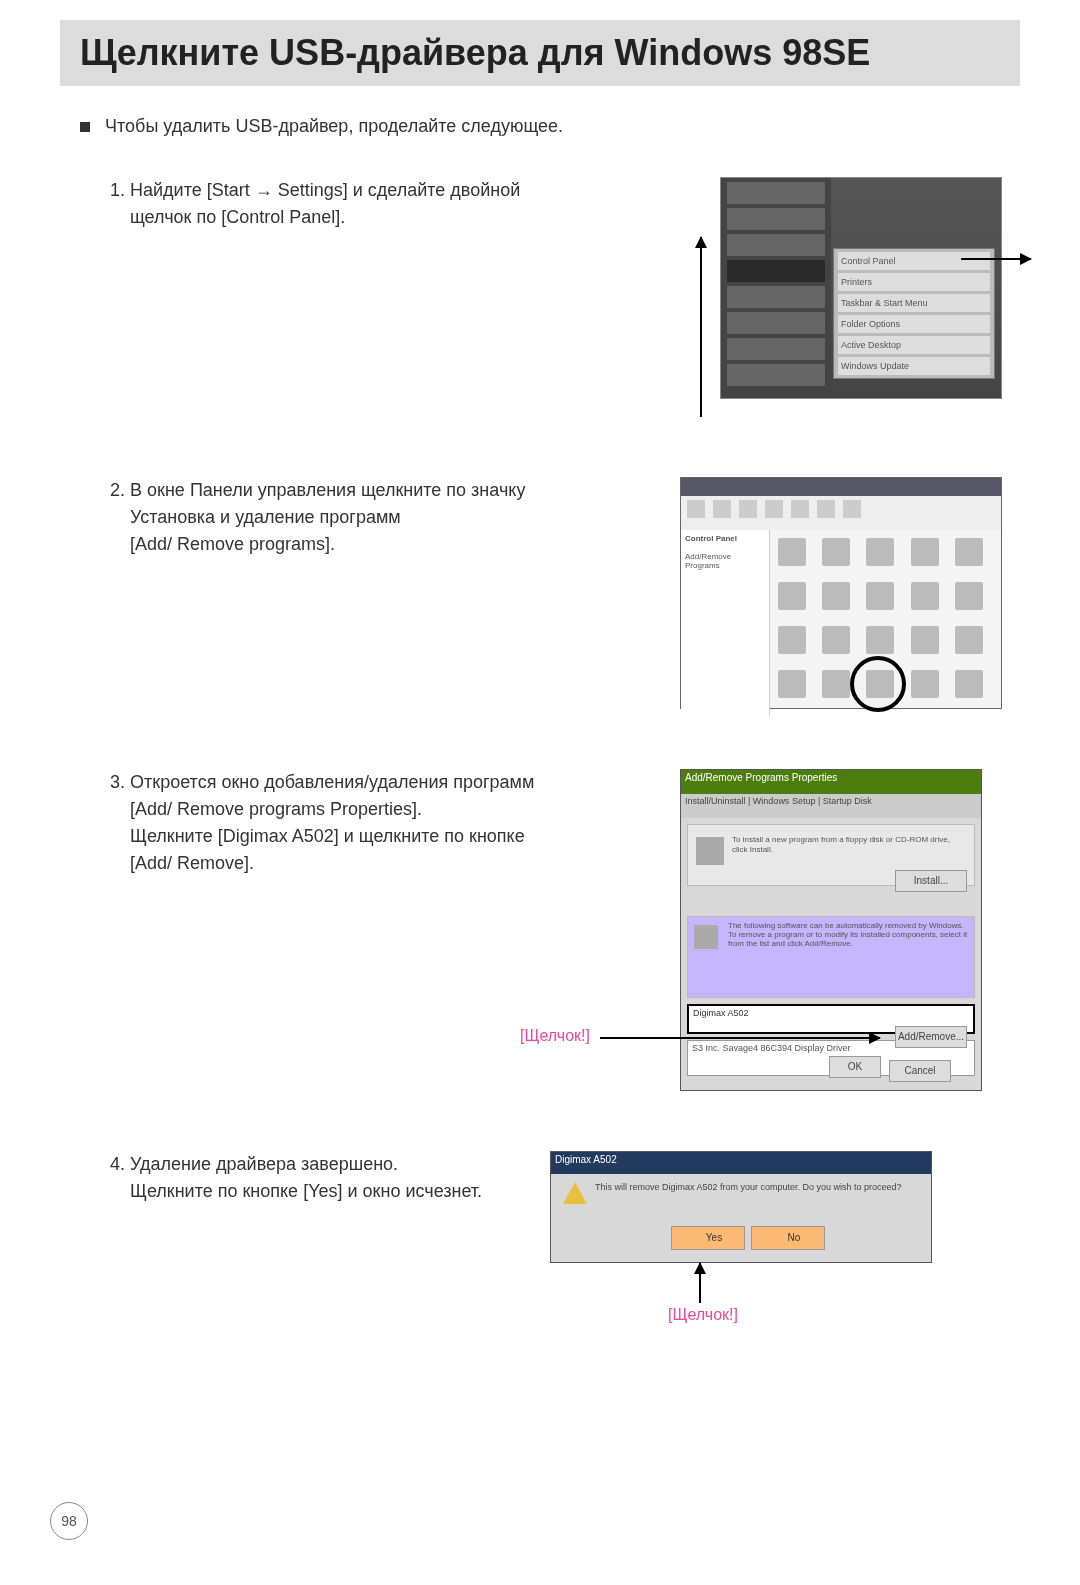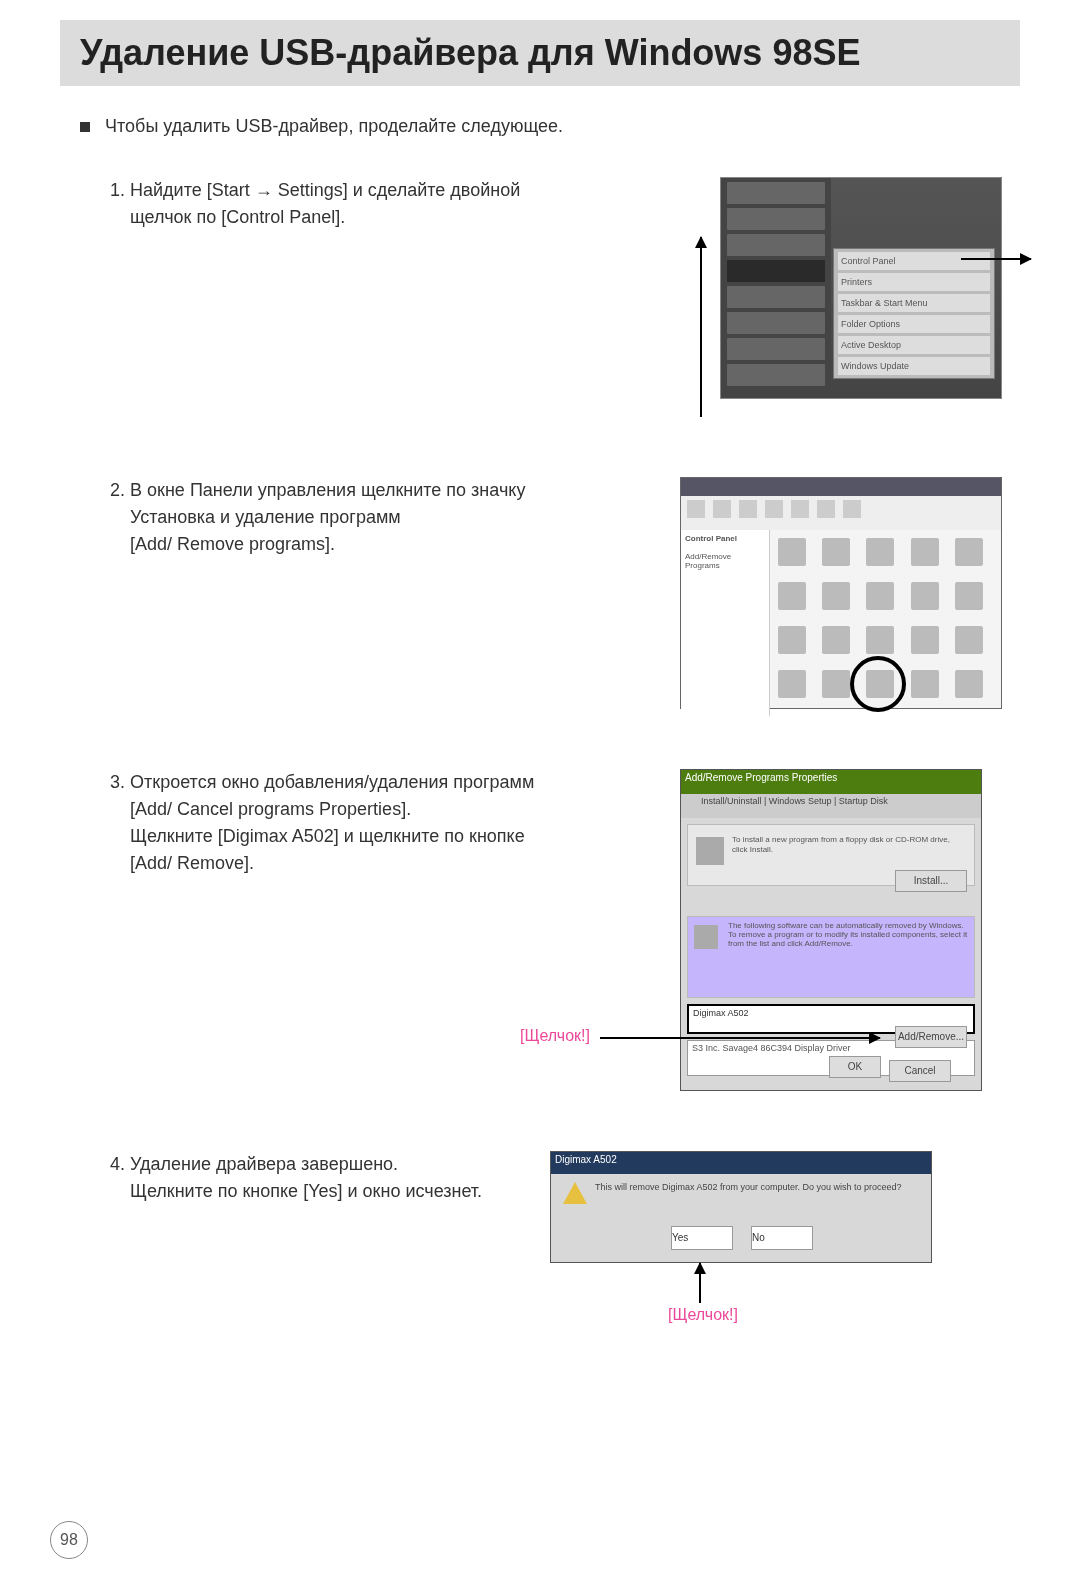--- a/index.html
+++ b/index.html
@@ -202,21 +202,21 @@
     height: 20px;
     background: #4d7c0f;
     color: #fff;
     font-size: 10px;
     padding: 2px 4px;
   }
   .shot3 .tabs {
     height: 20px;
     background: #ccc;
     font-size: 9px;
-    padding: 2px 20px;
+    padding: 2px 4px;
     color: #444;
   }
   .shot3 .upper {
     background: #e8e8e8;
     margin: 6px;
     height: 60px;
     border: 1px solid #bbb;
     position: relative;
   }
   .shot3 .upper .ico {
@@ -317,26 +317,27 @@
   .shot4 .msg {
     position: absolute;
     left: 44px; top: 30px; right: 10px;
     font-size: 9px;
     color: #444;
   }
   .shot4 .btn {
     position: absolute;
     bottom: 12px;
     width: 60px; height: 22px;
-    background: #ffffff;
+    background: #fdba74;
     border: 1px solid #999;
     font-size: 10px;
-    text-align: left;
+    text-align: center;
     line-height: 22px;
     color: #333;
+    padding-left: 12px;
   }
   .shot4 .btn.yes { left: 120px; }
   .shot4 .btn.no  { left: 200px; }
 
   .arrow-up-small {
     position: absolute;
     width: 2px;
     height: 40px;
     background: #000;
   }
@@ -345,38 +346,38 @@
     position: absolute;
     top: -1px; left: -5px;
     border-left: 6px solid transparent;
     border-right: 6px solid transparent;
     border-bottom: 12px solid #000;
   }
 
   .page-number {
     position: absolute;
     left: 50px;
-    bottom: 26px;
+    bottom: 45px;
     width: 36px;
     height: 36px;
     border: 1px solid #888;
     border-radius: 50%;
     text-align: center;
     line-height: 36px;
-    font-size: 16px;
+    font-size: 14px;
     color: #555;
   }
 </style>
 </head>
 <body>
 
 <div class="page">
 
   <div class="title-bar">
-    <h1>Удаление USB-драйвера для Windows 98SE</h1>
+    <h1>Щелкните USB-драйвера для Windows 98SE</h1>
   </div>
 
   <div class="intro">
     <span class="square"></span>
     <span>Чтобы удалить USB-драйвер, проделайте следующее.</span>
   </div>
 
   <div class="steps">
 
     <div class="step">
@@ -466,21 +467,21 @@
         </div>
       </div>
     </div>
 
     <div class="step" style="position:relative;">
       <div class="step-text">
         <span class="line1">
           <span class="num">3.</span>
           <span>Откроется окно добавления/удаления программ</span>
         </span>
-        <span class="indent">[Add/ Cancel programs Properties].</span>
+        <span class="indent">[Add/ Remove programs Properties].</span>
         <span class="indent">Щелкните [Digimax A502] и щелкните по кнопке</span>
         <span class="indent">[Add/ Remove].</span>
       </div>
       <div class="figure" style="position:relative;">
         <div class="shot shot3">
           <div class="titlebar">Add/Remove Programs Properties</div>
           <div class="tabs">Install/Uninstall | Windows Setup | Startup Disk</div>
           <div class="upper">
             <div class="ico"></div>
             <div class="txt">To install a new program from a floppy disk or CD-ROM drive, click Install.</div>

